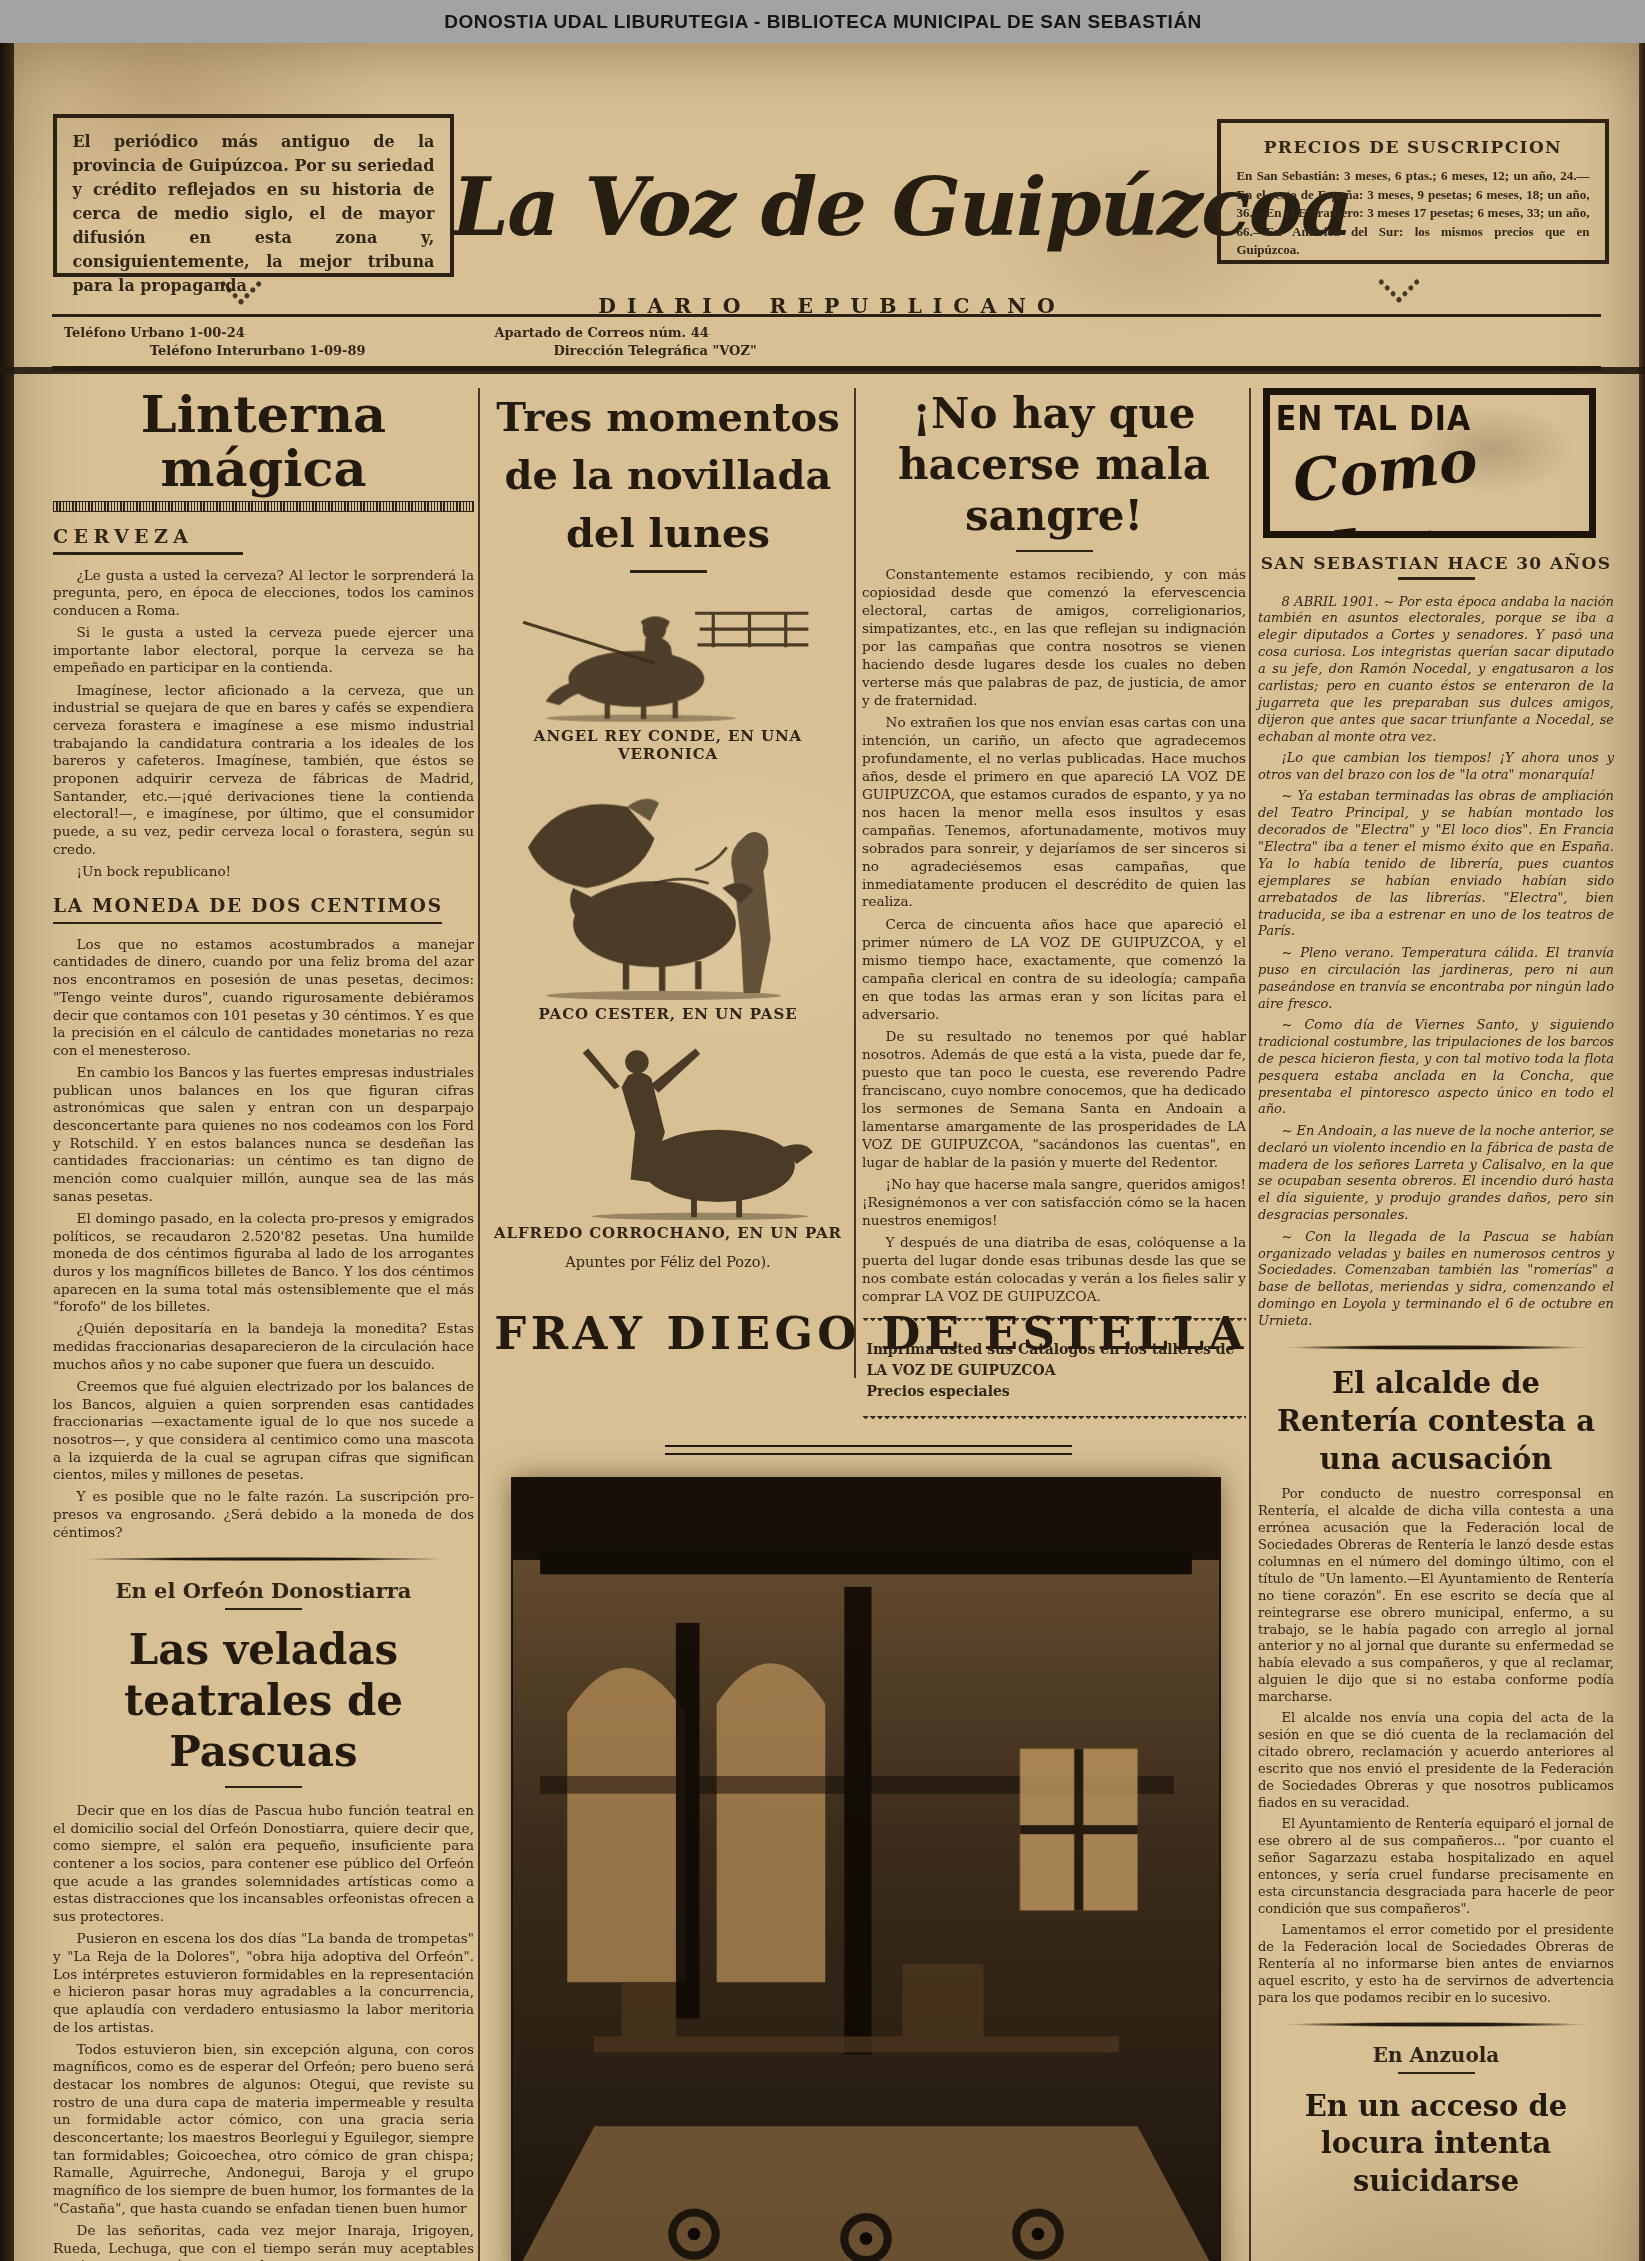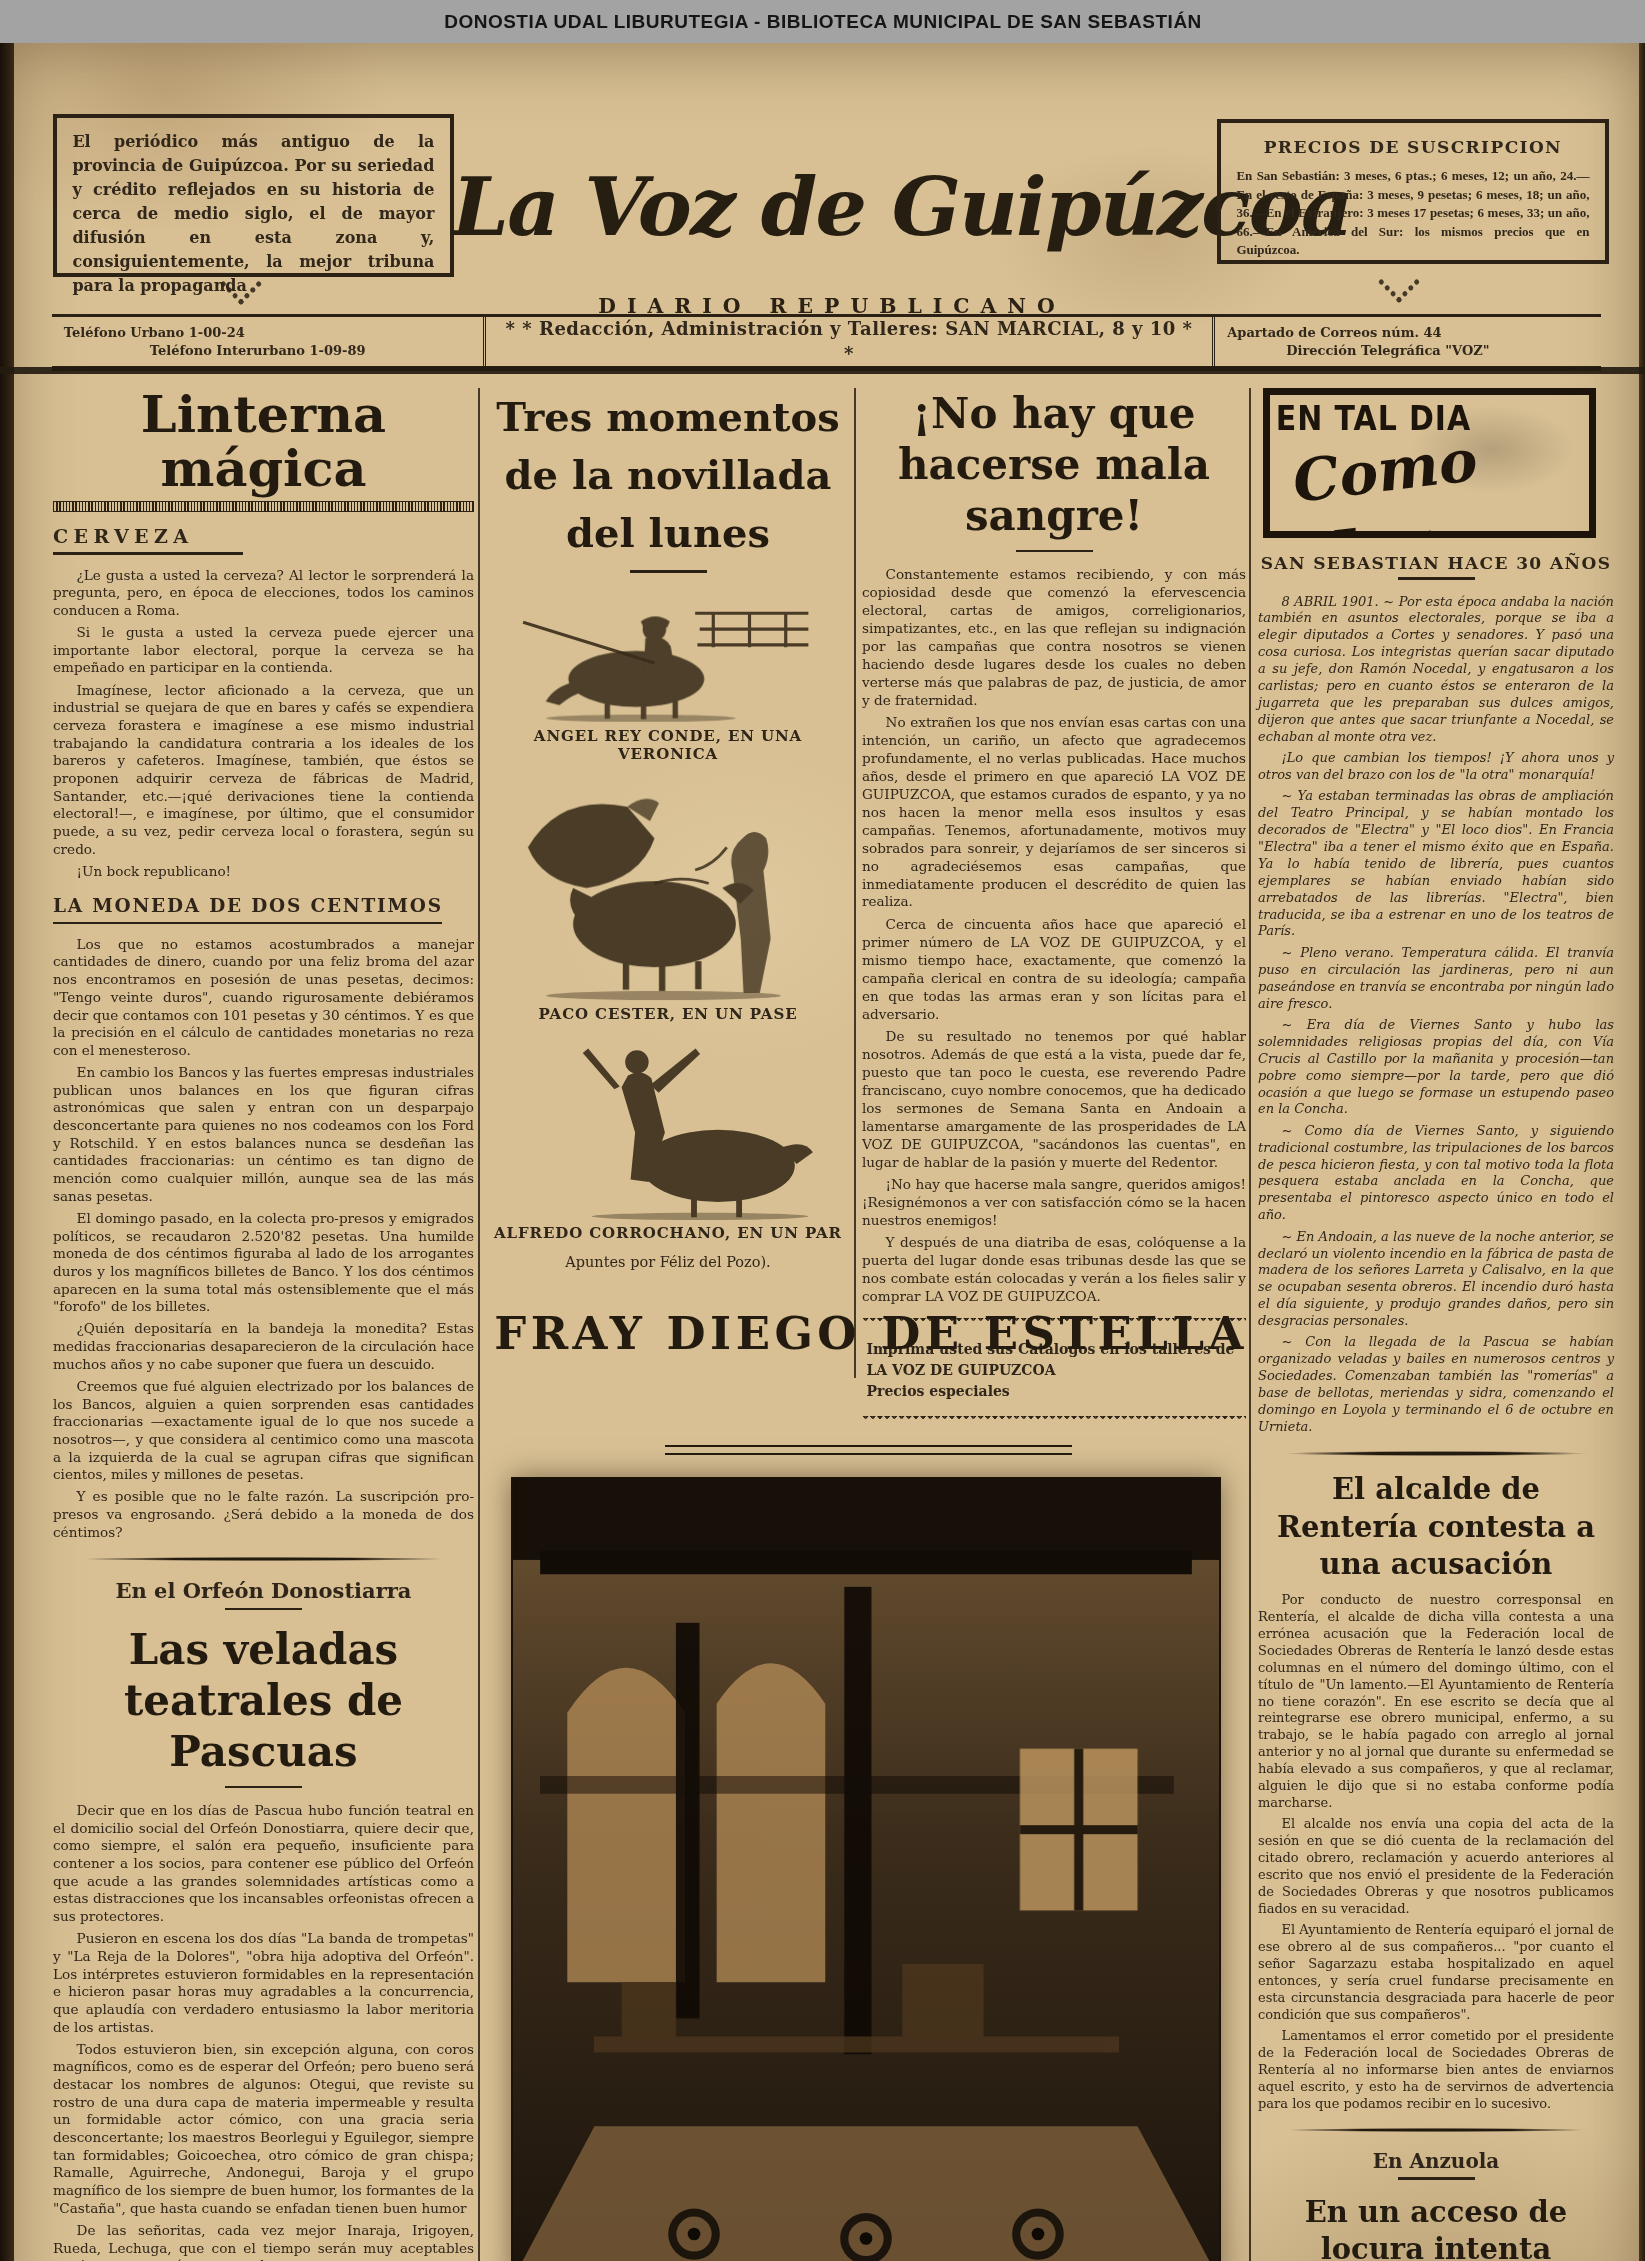--- a/index.html
+++ b/index.html
@@ -97,21 +97,20 @@
       <div class="prices-title">PRECIOS DE SUSCRIPCION</div>
       <div class="prices-body">En San Sebastián: 3 meses, 6 ptas.; 6 meses, 12; un año, 24.—En el resto de España: 3 meses, 9 pesetas; 6 meses, 18; un año, 36.—En el Extranjero: 3 meses 17 pesetas; 6 meses, 33; un año, 66.—En América del Sur: los mismos precios que en Guipúzcoa.</div>
     </div>
     <div class="chevron" style="left:1384px;top:224px;"></div>
 
     <div class="info-bar">
       <div class="info-cell info-left">
         <div>Teléfono Urbano 1-00-24</div>
         <div style="padding-left:86px;">Teléfono Interurbano 1-09-89</div>
       </div>
-      <div class="info-cell info-center">* *   Redacción, Administración y Talleres: SAN MARCIAL, 8 y 10   * *</div>
       <div class="info-cell info-right">
         <div>Apartado de Correos núm. 44</div>
         <div style="padding-left:59px;">Dirección Telegráfica "VOZ"</div>
       </div>
     </div>
     <div class="thick-rule"></div>
 
     <div class="col-rule" style="left:478px;top:345px;height:1981px;"></div>
     <div class="col-rule" style="left:854px;top:345px;height:990px;"></div>
     <div class="col-rule" style="left:1249px;top:345px;height:2067px;"></div>
@@ -283,21 +282,20 @@
         <div class="logo-script">Como Hoy</div>
       </div>
       <div class="kicker" style="font-size:17px;letter-spacing:1.4px;">SAN SEBASTIAN HACE 30 AÑOS</div>
       <div class="mini-rule"></div>
 
       <div class="italic-sec">
         <p>8 ABRIL 1901. ~ Por esta época andaba la nación también en asuntos electorales, porque se iba a elegir diputados a Cortes y senadores. Y pasó una cosa curiosa. Los integristas querían sacar diputado a su jefe, don Ramón Nocedal, y engatusaron a los carlistas; pero en cuanto éstos se enteraron de la jugarreta que les preparaban sus dulces amigos, dijeron que antes que sacar triunfante a Nocedal, se echaban al monte otra vez.</p>
         <p>¡Lo que cambian los tiempos! ¡Y ahora unos y otros van del brazo con los de "la otra" monarquía!</p>
         <p>~ Ya estaban terminadas las obras de ampliación del Teatro Principal, y se habían montado los decorados de "Electra" y "El loco dios". En Francia "Electra" iba a tener el mismo éxito que en España. Ya lo había tenido de librería, pues cuantos ejemplares se habían enviado habían sido arrebatados de las librerías. "Electra", bien traducida, se iba a estrenar en uno de los teatros de París.</p>
         <p>~ Pleno verano. Temperatura cálida. El tranvía puso en circulación las jardineras, pero ni aun paseándose en tranvía se encontraba por ningún lado aire fresco.</p>
-        <p>~ Era día de Viernes Santo y hubo las solemnidades religiosas propias del día, con Vía Crucis al Castillo por la mañanita y procesión—tan pobre como siempre—por la tarde, pero que dió ocasión a que luego se formase un estupendo paseo en la Concha.</p>
         <p>~ Como día de Viernes Santo, y siguiendo tradicional costumbre, las tripulaciones de los barcos de pesca hicieron fiesta, y con tal motivo toda la flota pesquera estaba anclada en la Concha, que presentaba el pintoresco aspecto único en todo el año.</p>
         <p>~ En Andoain, a las nueve de la noche anterior, se declaró un violento incendio en la fábrica de pasta de madera de los señores Larreta y Calisalvo, en la que se ocupaban sesenta obreros. El incendio duró hasta el día siguiente, y produjo grandes daños, pero sin desgracias personales.</p>
         <p>~ Con la llegada de la Pascua se habían organizado veladas y bailes en numerosos centros y Sociedades. Comenzaban también las "romerías" a base de bellotas, meriendas y sidra, comenzando el domingo en Loyola y terminando el 6 de octubre en Urnieta.</p>
       </div>
 
       <div class="fancy"></div>
       <h2 class="head-center" style="font-size:29px;line-height:1.3;">El alcalde de Rentería contesta a una acusación</h2>
       <p>Por conducto de nuestro corresponsal en Rentería, el alcalde de dicha villa contesta a una errónea acusación que la Federación local de Sociedades Obreras de Rentería le lanzó desde estas columnas en el número del domingo último, con el título de "Un lamento.—El Ayuntamiento de Rentería no tiene corazón". En ese escrito se decía que al reintegrarse ese obrero municipal, enfermo, a su trabajo, se le había pagado con arreglo al jornal anterior y no al jornal que durante su enfermedad se había elevado a sus compañeros, y que al reclamar, alguien le dijo que si no estaba conforme podía marcharse.</p>
       <p>El alcalde nos envía una copia del acta de la sesión en que se dió cuenta de la reclamación del citado obrero, reclamación y acuerdo anteriores al escrito que nos envió el presidente de la Federación de Sociedades Obreras y que nosotros publicamos fiados en su veracidad.</p>
       <p>El Ayuntamiento de Rentería equiparó el jornal de ese obrero al de sus compañeros... "por cuanto el señor Sagarzazu estaba hospitalizado en aquel entonces, y sería cruel fundarse precisamente en esta circunstancia desgraciada para hacerle de peor condición que sus compañeros".</p>

